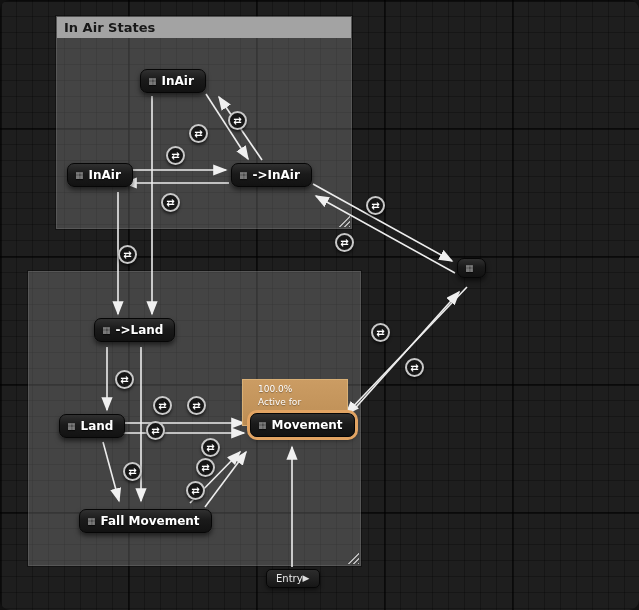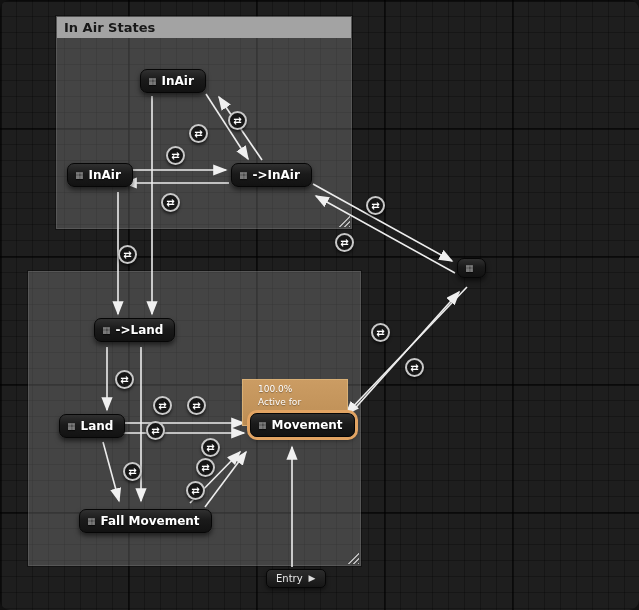--- a/index.html
+++ b/index.html
@@ -54,21 +54,21 @@
     border:1px solid #060606;border-radius:7px;
     padding:4px 11px 4px 7px;color:#ffffff;
     font-size:12px;font-weight:700;white-space:nowrap;
     box-shadow:0 3px 5px rgba(0,0,0,0.55);
     text-shadow:0 1px 1px rgba(0,0,0,0.8);
   }
   .node.active{box-shadow:0 0 0 3px #e2a463,0 3px 5px rgba(0,0,0,0.5);}
   .nicon{font-size:9px;color:#9c9c9c;font-weight:400;}
   .entry{
     position:absolute;left:266px;top:569px;z-index:5;
-    display:flex;align-items:center;gap:6px;
+    display:flex;align-items:center;
     background:linear-gradient(#2c2c2c,#161616);
     border:1px solid #060606;border-radius:5px;
     padding:3px 9px;color:#eaeaea;font-size:10px;
     box-shadow:0 2px 4px rgba(0,0,0,0.5);
   }
   .play{font-size:9px;color:#dddddd;line-height:1;}
 </style>
 </head>
 <body>
 

